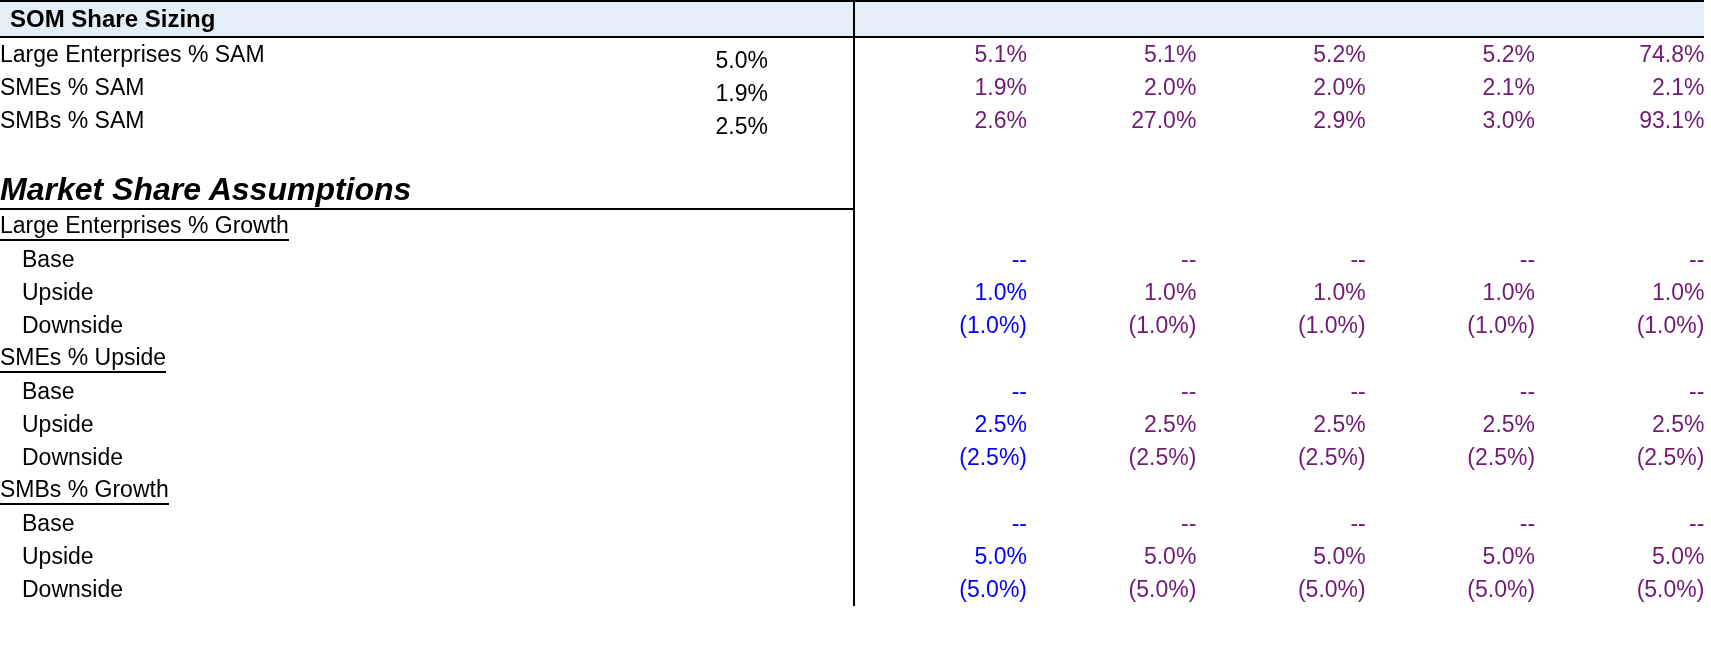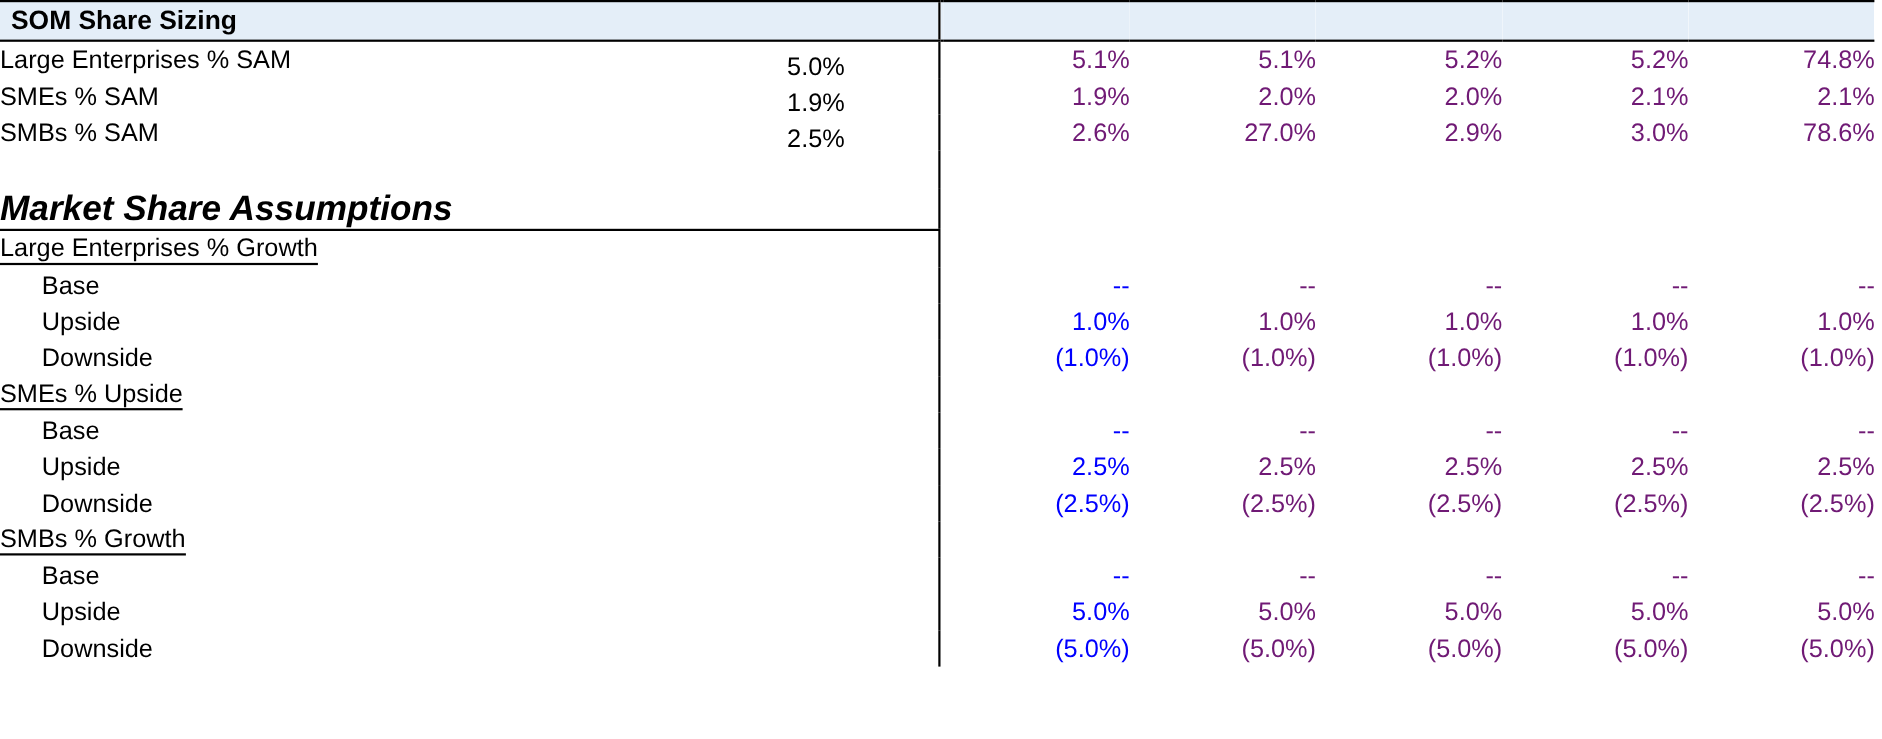--- a/index.html
+++ b/index.html
@@ -35,21 +35,21 @@
     vertical-align: middle;
     white-space: nowrap;
     overflow: hidden;
   }
 
   
   td.label {
     text-align: left;
     padding-left: 10px;
   }
-  td.label .ind1 { display: inline-block; padding-left: 38px; }
+  td.label .ind1 { display: inline-block; padding-left: 22px; }
 
   
   td.vrule {
     border-left: 2px solid #000000;
     width: 3px;
     padding: 0;
   }
 
   
   td.num {
@@ -149,21 +149,21 @@
         <td class="num black">2.1%</td>
         <td></td>
       </tr>
       <tr>
         <td class="label">SMBs % SAM</td>
         <td class="vrule"></td>
         <td class="num black">2.6%</td>
         <td class="num black">27.0%</td>
         <td class="num black">2.9%</td>
         <td class="num black">3.0%</td>
-        <td class="num black">78.6%</td>
+        <td class="num black">93.1%</td>
         <td></td>
       </tr>
 
       <tr class="spacer">
         <td></td>
         <td class="vrule"></td>
         <td></td>
         <td></td>
         <td></td>
         <td></td>

